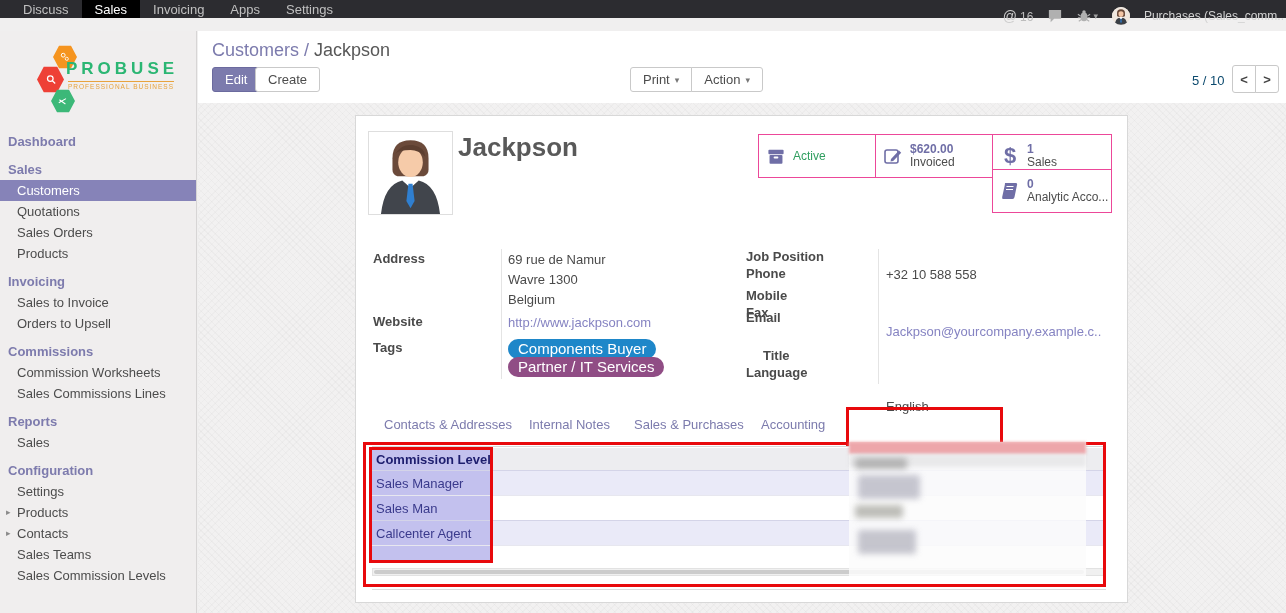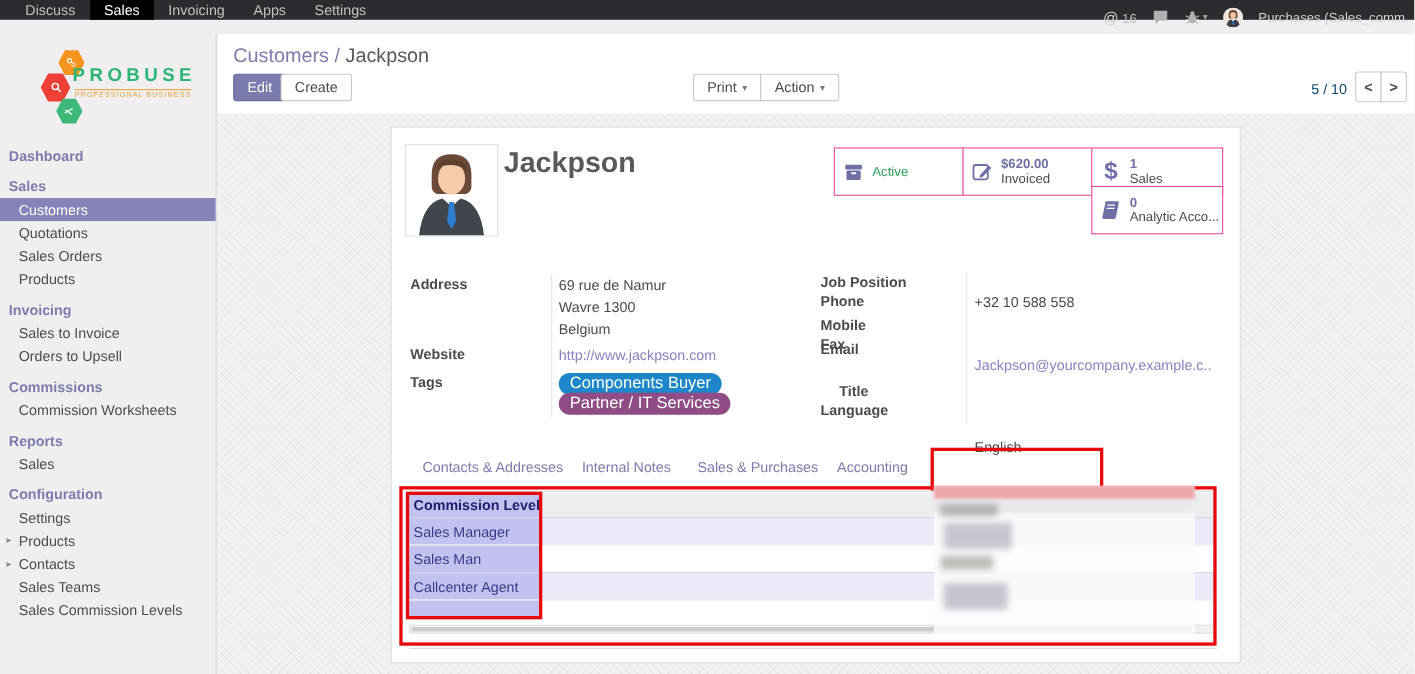--- a/index.html
+++ b/index.html
@@ -186,20 +186,21 @@
       <div class="side-heading">Sales</div>
       <div class="side-item selected">Customers</div>
       <div class="side-item">Quotations</div>
       <div class="side-item">Sales Orders</div>
       <div class="side-item">Products</div>
       <div class="side-heading">Invoicing</div>
       <div class="side-item">Sales to Invoice</div>
       <div class="side-item">Orders to Upsell</div>
       <div class="side-heading">Commissions</div>
       <div class="side-item">Commission Worksheets</div>
+      <div class="side-item">Sales Commissions Lines</div>
       <div class="side-heading">Reports</div>
       <div class="side-item">Sales</div>
       <div class="side-heading">Configuration</div>
       <div class="side-item">Settings</div>
       <div class="side-item"><span class="side-arrow">▸</span><span>Products</span></div>
       <div class="side-item"><span class="side-arrow">▸</span><span>Contacts</span></div>
       <div class="side-item">Sales Teams</div>
       <div class="side-item">Sales Commission Levels</div>
     </div>
   </div>

